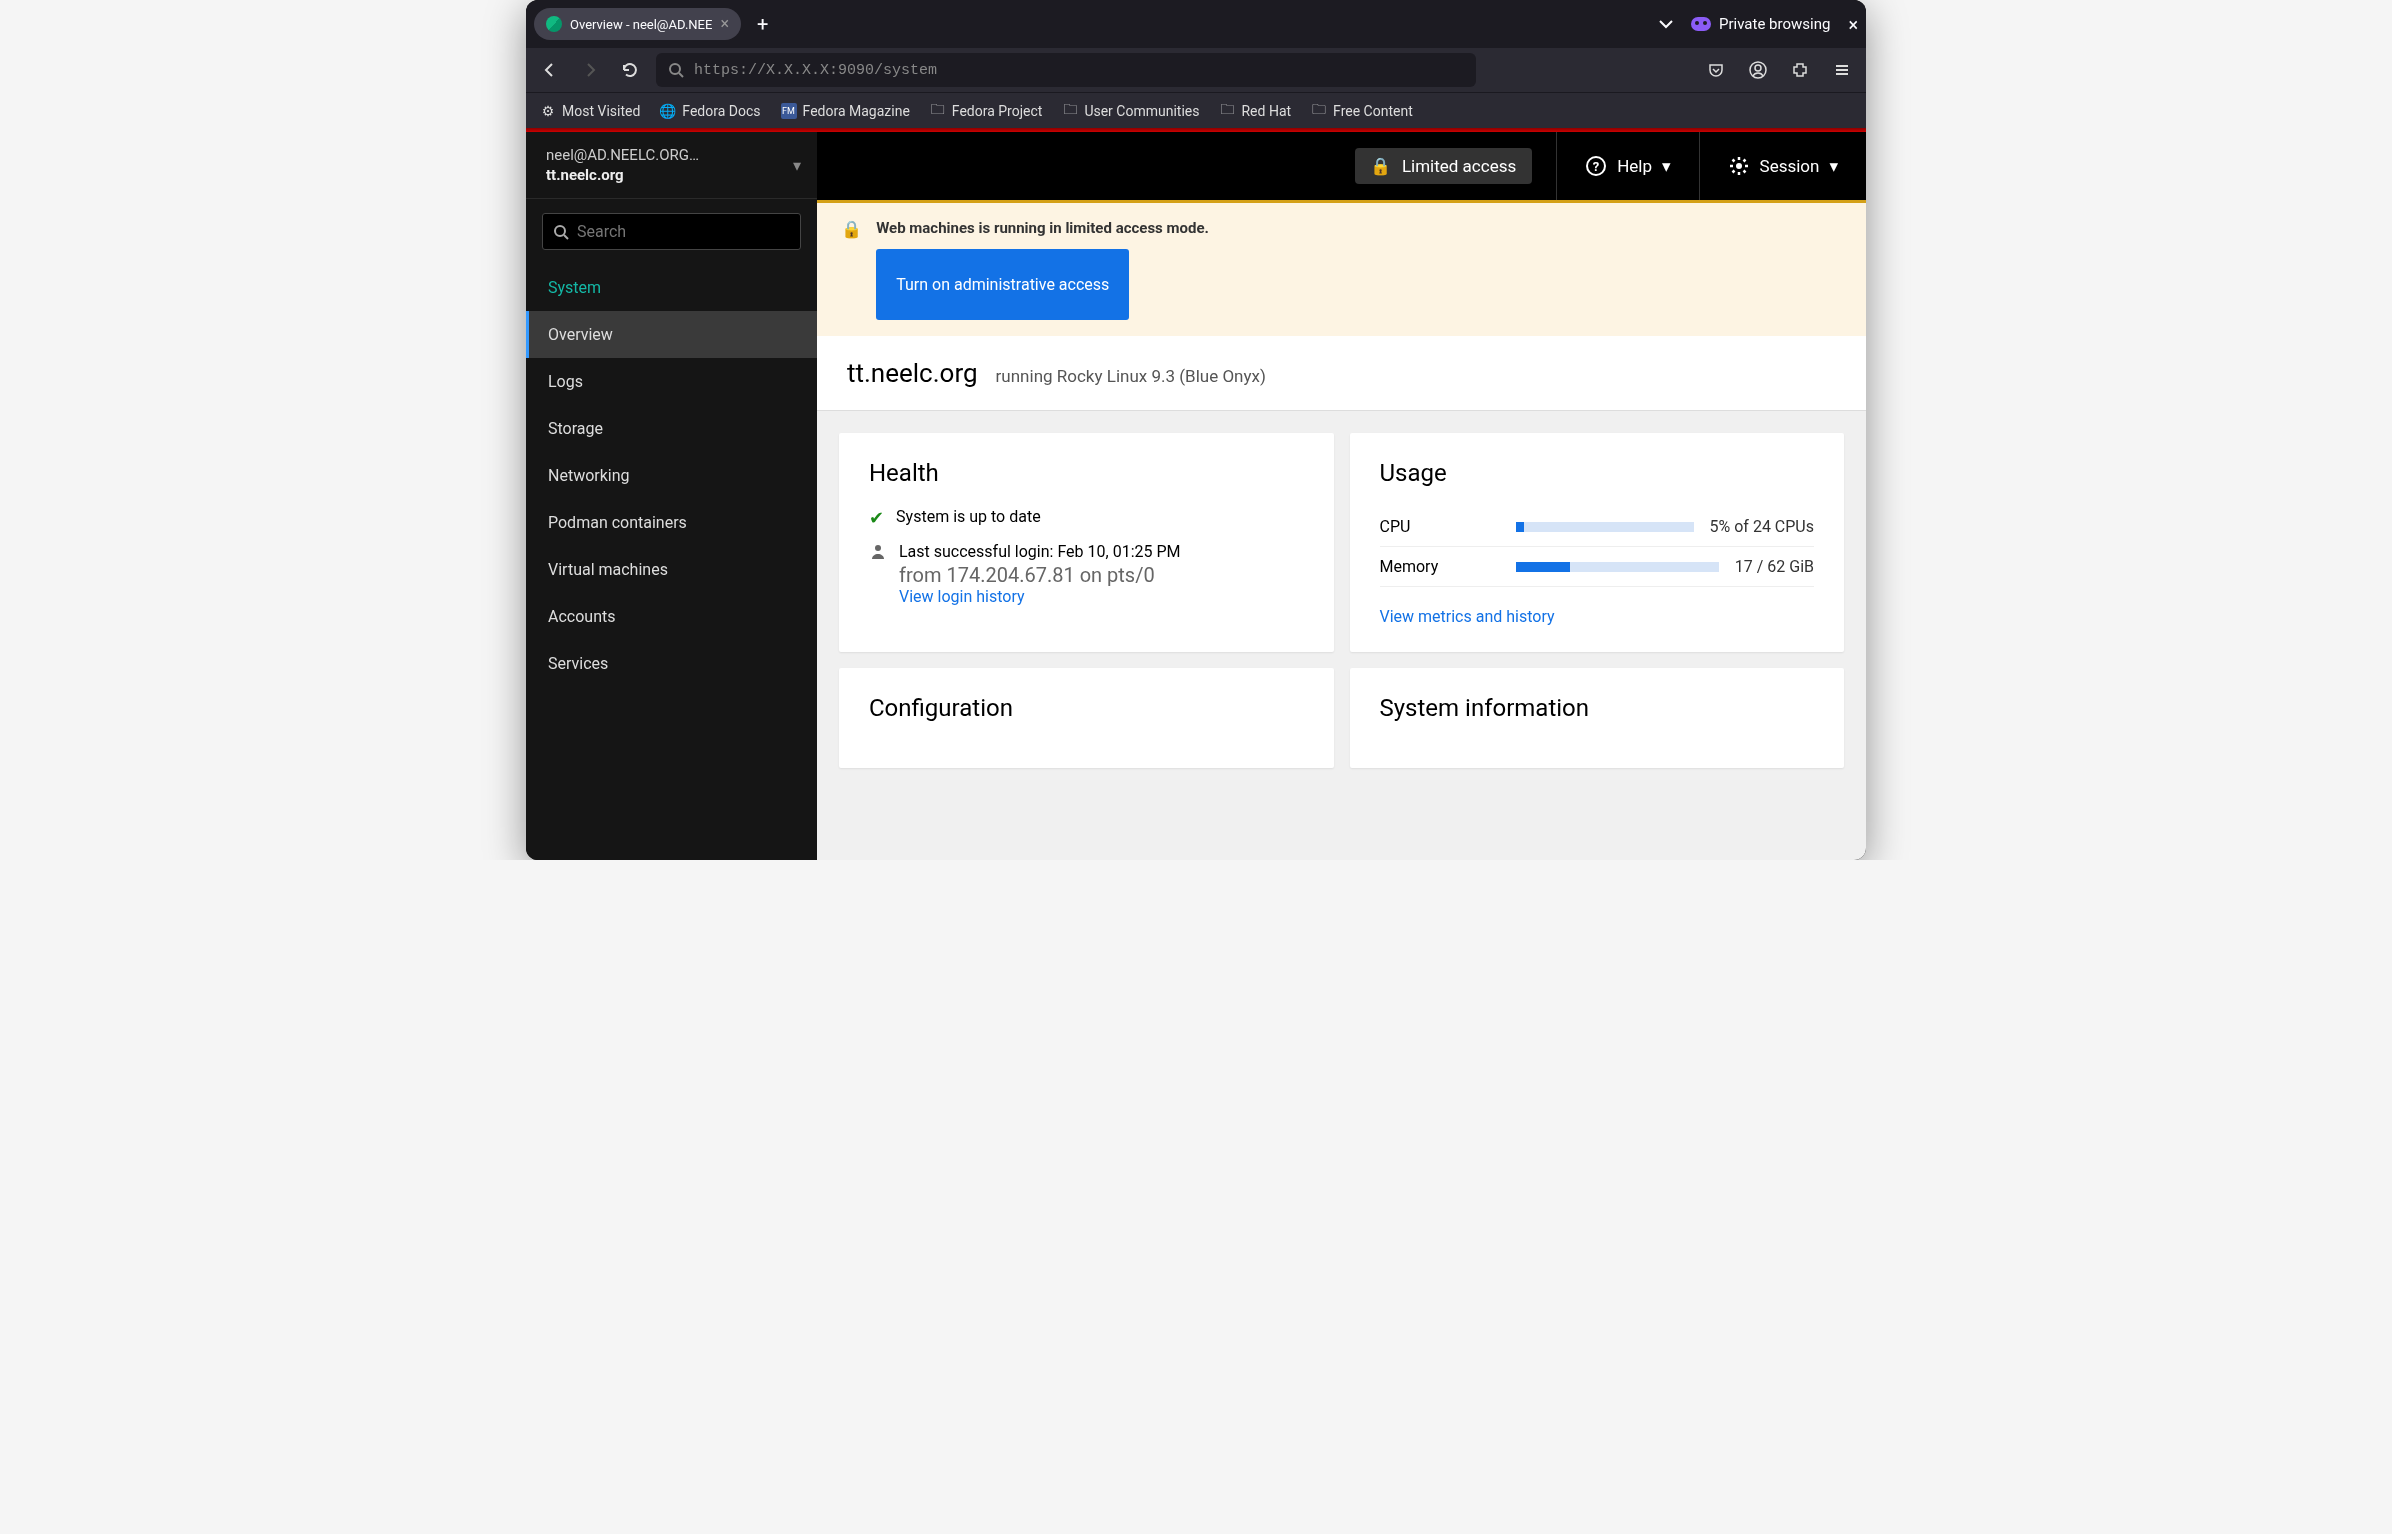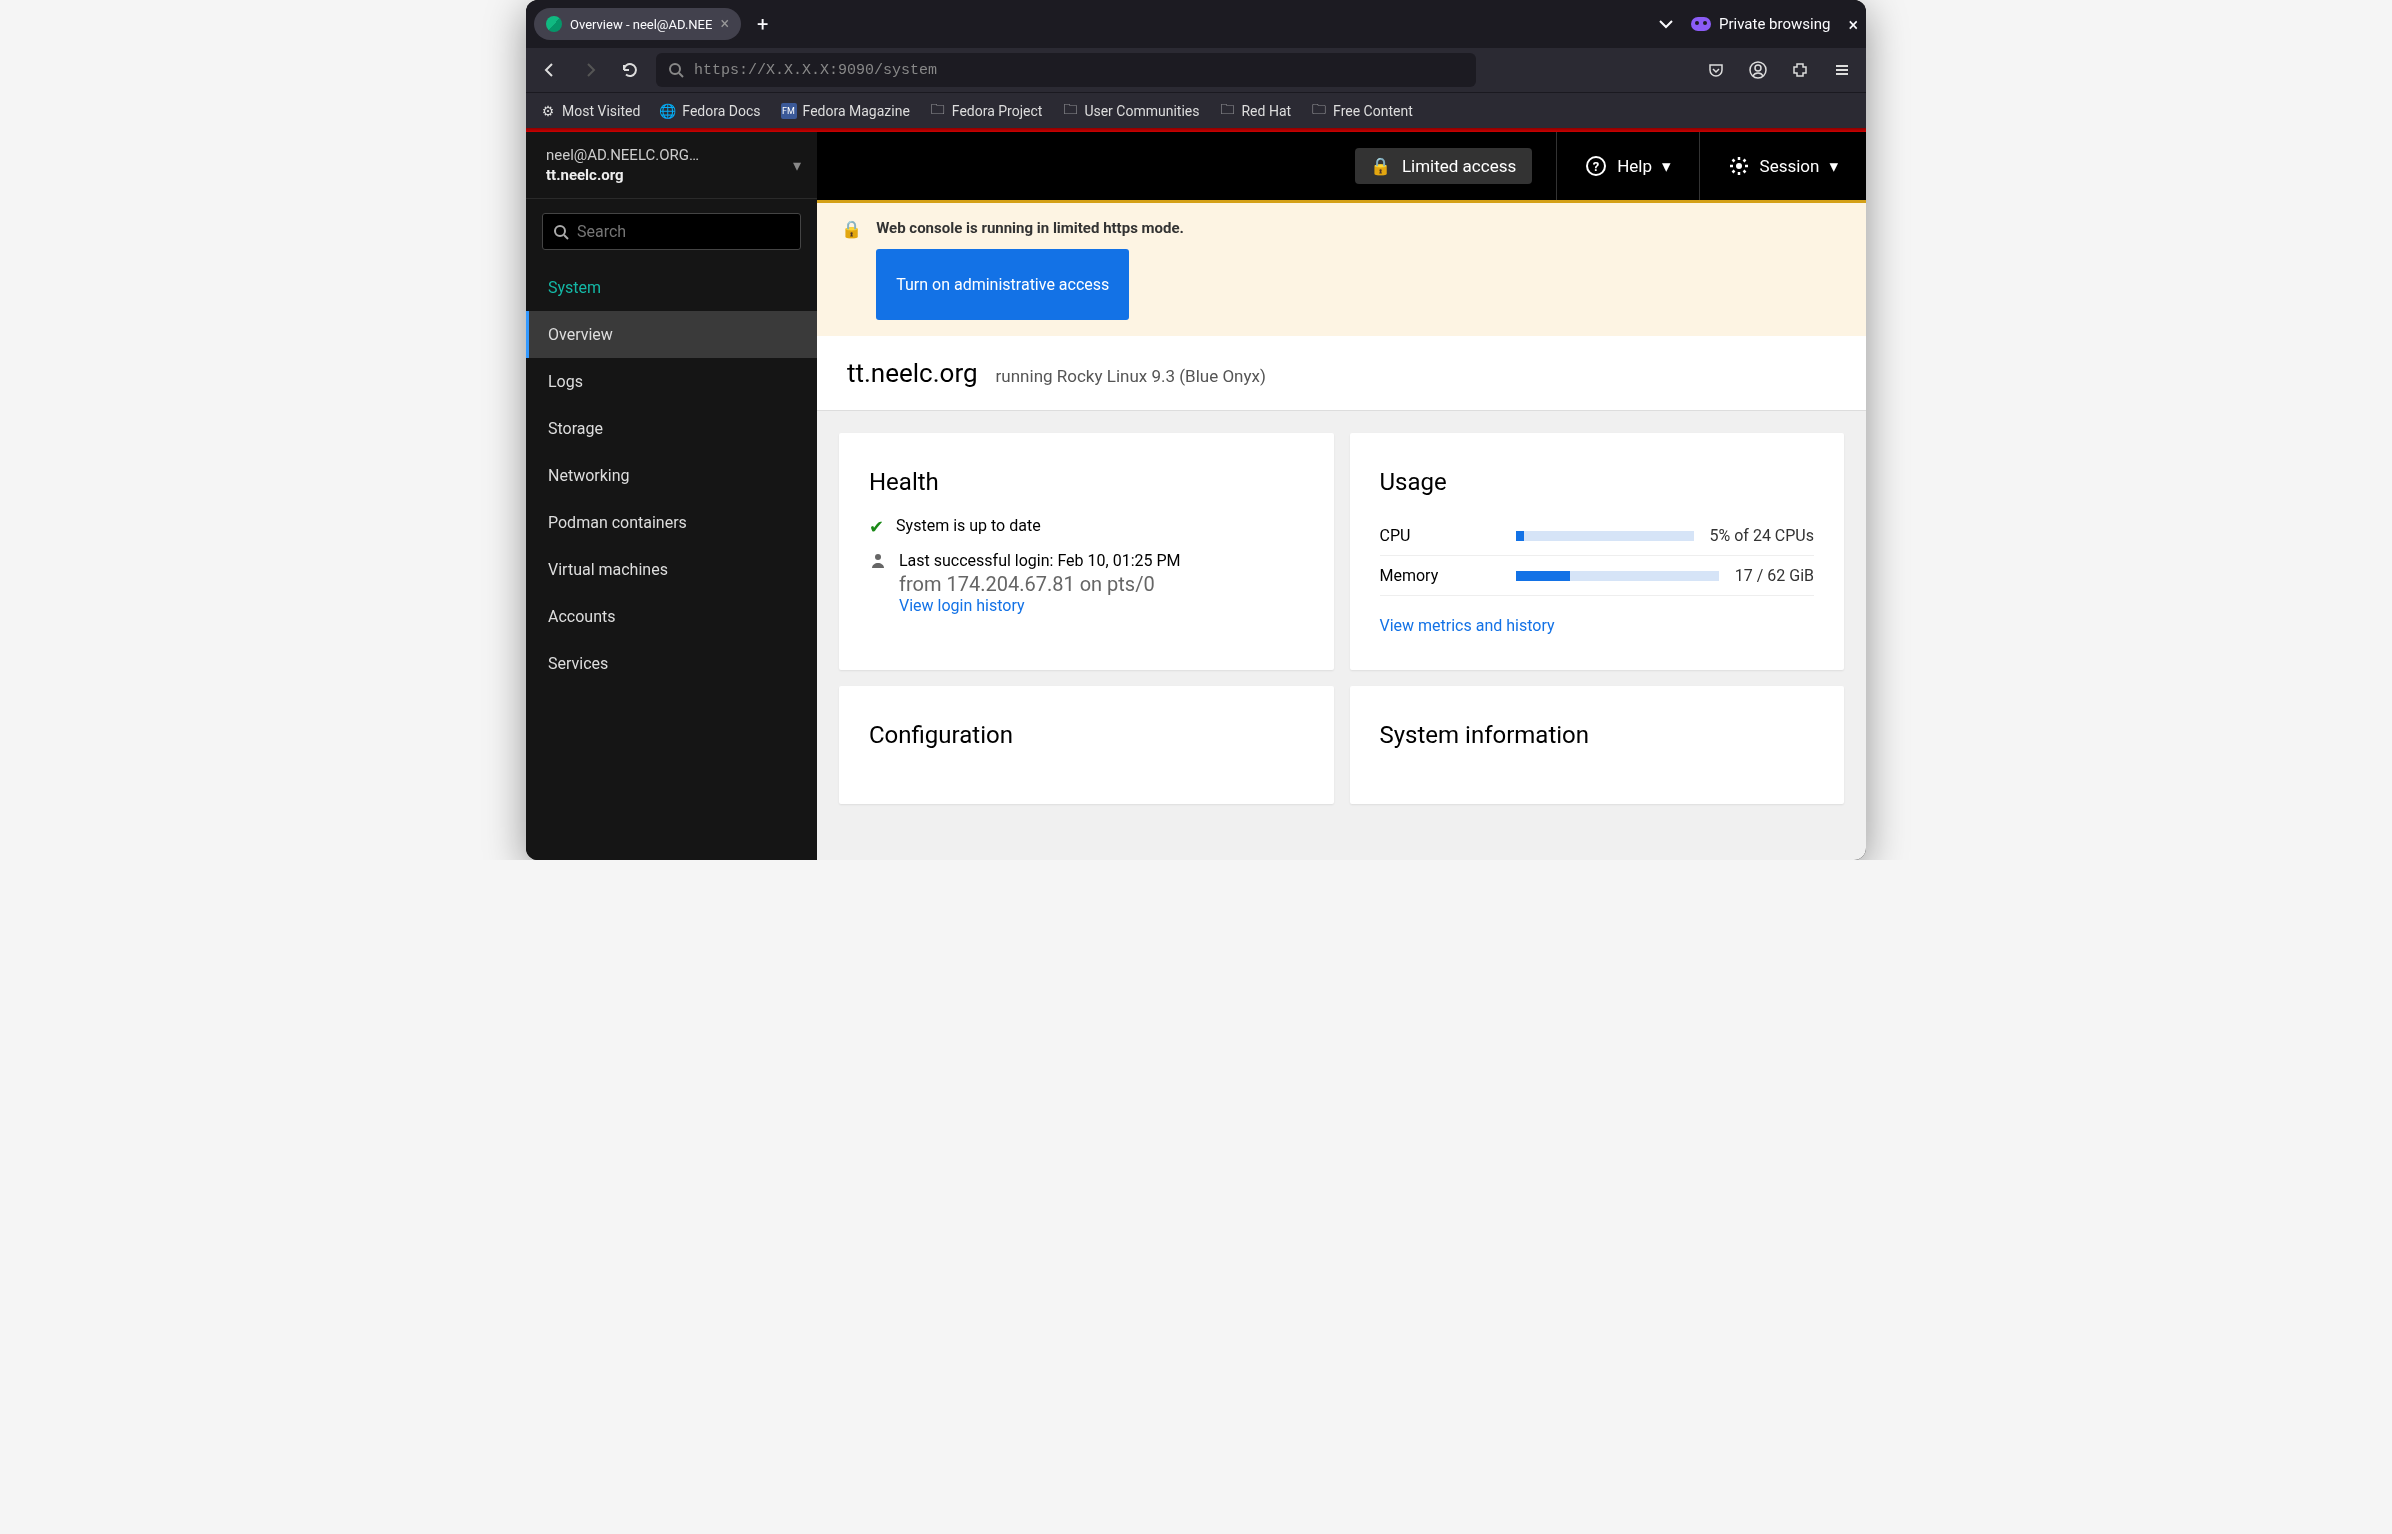--- a/index.html
+++ b/index.html
@@ -60,21 +60,21 @@
 .alert { background:#fdf4e3; padding:16px 24px; display:flex; gap:14px; align-items:flex-start; }
 .alert-body { display:flex; flex-direction:column; gap:12px; }
 .alert-msg { font-weight:700; color:#333; font-size:15px; }
 .alert-btn { background:#1372e6; color:#fff; border:none; padding:26px 20px; font-size:16px; border-radius:3px; cursor:pointer; width:fit-content; }
 
 .page-title { background:#fff; padding:22px 30px; display:flex; align-items:baseline; gap:18px; border-bottom:1px solid #ddd; }
 .page-title h1 { font-size:26px; font-weight:400; }
 .page-title .sub { color:#555; font-size:17px; }
 
 .cards { padding:22px; display:grid; grid-template-columns:1fr 1fr; gap:16px; }
-.card { background:#fff; border-radius:2px; padding:35px 30px; box-shadow:0 1px 2px rgba(0,0,0,.08); }
+.card { background:#fff; border-radius:2px; padding:26px 30px; box-shadow:0 1px 2px rgba(0,0,0,.08); }
 .card h2 { font-size:24px; font-weight:400; margin-bottom:20px; }
 .health-row { display:flex; gap:12px; align-items:flex-start; margin-bottom:14px; font-size:16px; }
 .check { color:#1a8917; font-size:18px; }
 .user-icon { color:#666; }
 .sub-line { color:#666; font-size:20px; margin-top:2px; }
 .link { color:#1372e6; text-decoration:none; font-size:16px; cursor:pointer; }
 
 .usage-row { display:flex; align-items:center; gap:16px; padding:10px 0; border-bottom:1px solid #eee; font-size:16px; }
 .usage-row .lbl { width:120px; }
 .usage-row .bar { flex:1; height:10px; background:#d6e4f7; position:relative; }
@@ -246,21 +246,21 @@
           <span>Session</span>
           <span>▾</span>
         </div>
       </div>
 
       <div class="gold-line"></div>
 
       <div class="alert">
         <span class="lock-gold" style="font-size:17px;">🔒</span>
         <div class="alert-body">
-          <span class="alert-msg">Web console is running in limited https mode.</span>
+          <span class="alert-msg">Web machines is running in limited access mode.</span>
           <button class="alert-btn">Turn on administrative access</button>
         </div>
       </div>
 
       <div class="page-title">
         <h1>tt.neelc.org</h1>
         <span class="sub">running Rocky Linux 9.3 (Blue Onyx)</span>
       </div>
 
       <div class="cards">

